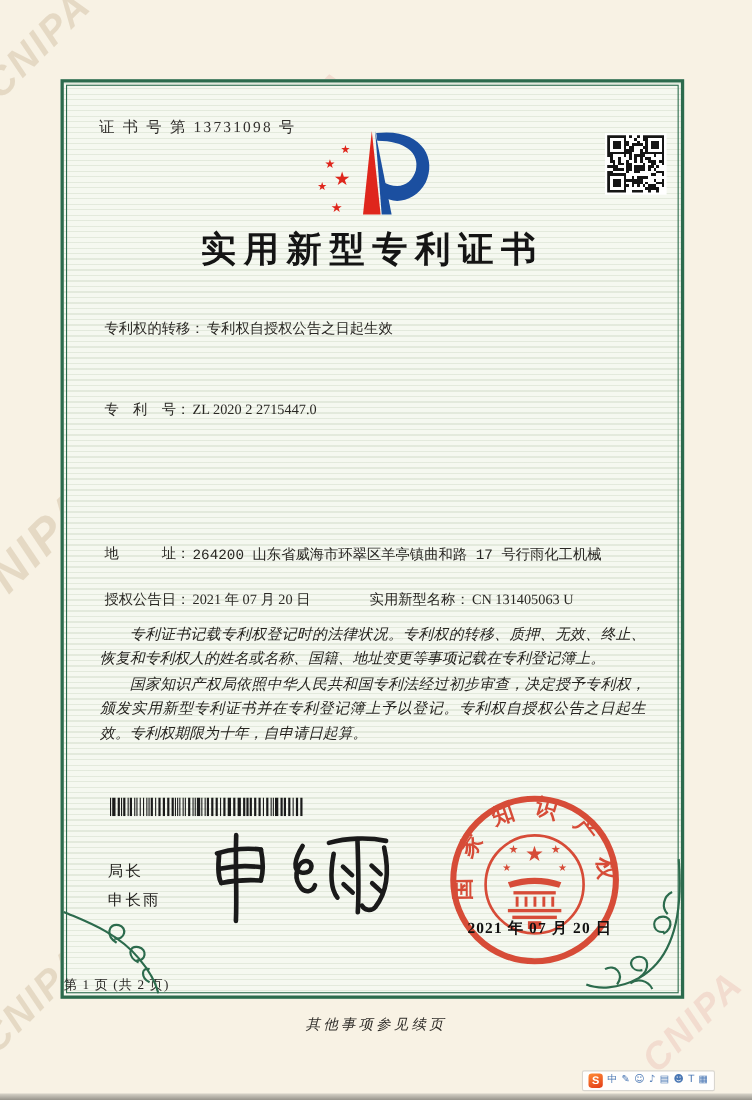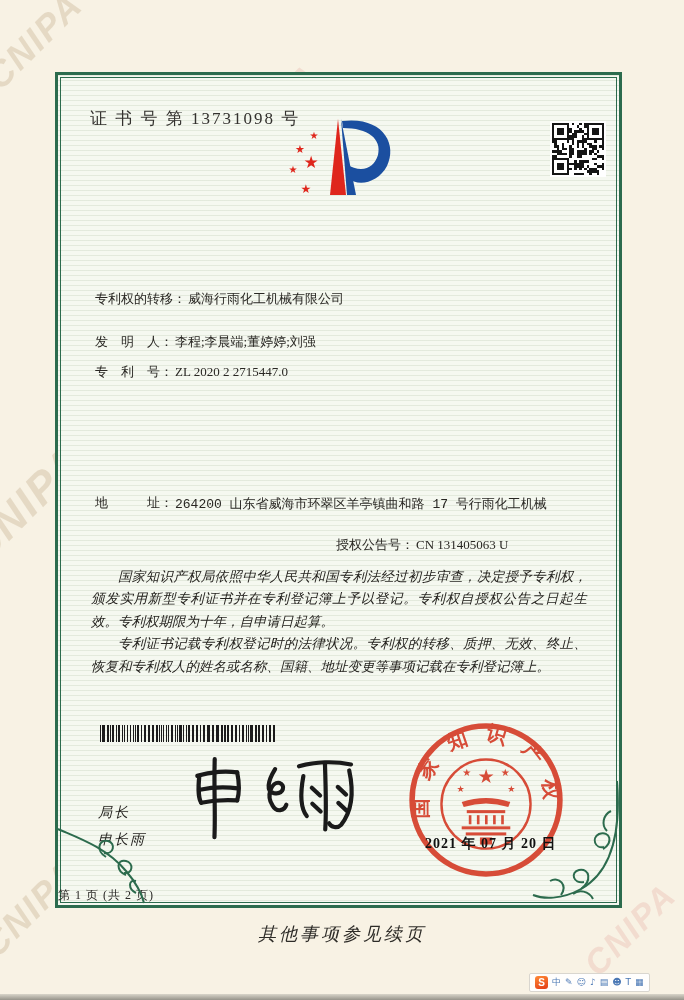--- a/index.html
+++ b/index.html
@@ -22,21 +22,21 @@
     position:absolute; left:55px; top:72px; width:567px; height:836px;
     border:3px solid #2c6b4d; box-sizing:border-box;
     background:
       repeating-linear-gradient(180deg, rgba(163,182,150,0.22) 0 1px, rgba(0,0,0,0) 1px 5px),
       #f5f8f0;
   }
   .frame::before{
     content:""; position:absolute; inset:2px; border:1px solid #2c6b4d; pointer-events:none;
   }
   .certno{
-    position:absolute; left:32px; top:32px; font-size:17px; letter-spacing:2px; color:#33312e;
+    position:absolute; left:32px; top:32px; font-size:14px; letter-spacing:2px; color:#33312e;
   }
   .logo{ position:absolute; left:228px; top:38px; }
   .qr{ position:absolute; left:492px; top:46px; width:56px; height:56px; background:#fff; padding:2px; box-sizing:border-box;}
   .qr svg{display:block; width:100%; height:100%;}
   .title{
     position:absolute; left:0; top:130px; width:100%; text-align:center;
     font-size:32px; font-weight:bold; letter-spacing:7px; color:#141414;
   }
   
   .frow{ position:absolute; left:37px; font-size:13px; line-height:20px; white-space:nowrap; color:#292723;}
@@ -44,36 +44,36 @@
   .frow .wrapv{ display:inline-block; white-space:normal; width:402px; vertical-align:top; line-height:21px;}
   
   .paras{
     position:absolute; left:33px; top:491px; width:496px;
     font-size:13.5px; line-height:22.4px; font-style:italic; color:#25231f;
     text-align:justify;
   }
   .paras p{ margin:0; text-indent:27px;}
   
   .barcode{ position:absolute; left:42px; top:650px; width:176px; height:17px;}
-  .officer{ position:absolute; left:40px; top:729px; font-size:14px; letter-spacing:2px; color:#1f1d1a;font-style:italic;}
+  .officer{ position:absolute; left:40px; top:708px; font-size:14px; letter-spacing:2px; color:#1f1d1a;}
   .officer div{margin-bottom:9px;}
   .signature{ position:absolute; left:130px; top:672px; transform:rotate(-2deg);}
   .seal{ position:absolute; left:347px; top:644px; opacity:0.93;}
   .issue-date{
     position:absolute; left:367px; top:760px; font-size:14px; letter-spacing:1px;
     font-weight:bold; color:#111; z-index:5;
   }
   .pagenum{ position:absolute; left:0; top:812px; width:100%; font-size:12px; letter-spacing:1px; color:#2a2826;}
   .corner{ position:absolute; pointer-events:none;}
   .corner.br{ right:-2px; bottom:-2px;}
   .corner.bl{ left:-2px; bottom:-2px; transform:scaleX(-1);}
   
   .footer-note{
     position:absolute; left:0; top:922px; width:100%; text-align:center;
-    font-size:18px; font-style:italic; letter-spacing:3px; color:#2e2c28;
+    font-size:13px; font-style:italic; letter-spacing:3px; color:#2e2c28;
   }
   .sogou-bar{
     position:absolute; left:529px; top:973px; height:19px; padding:2px 5px;
     background:rgba(255,255,255,0.92); border:1px solid #d9d6cf; border-radius:2px;
     display:flex; align-items:center; gap:4px; box-sizing:border-box;
   }
   .sogou-logo{
     width:13px; height:13px; border-radius:3px;
     background:linear-gradient(160deg,#ff8a35,#e33c17);
     color:#fff; font-family:"Liberation Sans",sans-serif; font-weight:bold; font-size:10px;
@@ -349,40 +349,41 @@
           <rect x="6" y="20" width="1" height="1" fill="#151515"></rect>
           <rect x="9" y="20" width="1" height="1" fill="#151515"></rect>
           <rect x="10" y="20" width="1" height="1" fill="#151515"></rect>
           <rect x="11" y="20" width="1" height="1" fill="#151515"></rect>
           <rect x="12" y="20" width="1" height="1" fill="#151515"></rect>
           <rect x="15" y="20" width="1" height="1" fill="#151515"></rect>
           <rect x="18" y="20" width="1" height="1" fill="#151515"></rect>
         </svg>
     </div>
 
+    <div class="title">实用新型专利证书</div>
 
     <div class="frow" style="top:214px;">
-      <span class="flabel">专利权的转移</span><span>：</span><span class="fvalue">威海行雨化工机械有限公司</span>
-    </div>
-    <div class="frow" style="top:257px;">
-      <span class="flabel">发　明　人</span><span>：</span><span class="fvalue">李程;李晨端;董婷婷;刘强</span>
+      <span class="flabel">专利权的转移</span><span>：</span><span class="fvalue">专利权自授权公告之日起生效</span>
     </div>
     <div class="frow" style="top:287px;">
       <span class="flabel">专　利　号</span><span>：</span><span class="fvalue">ZL 2020 2 2715447.0</span>
     </div>
     <div class="frow" style="top:419px;font-family:Liberation Mono, monospace;">
       <span class="flabel">地　　　址</span><span>：</span><span class="fvalue wrapv">264200  山东省威海市环翠区羊亭镇曲和路 17 号行雨化工机械</span>
     </div>
+    <div class="frow" style="top:460px;">
+      <span class="flabel">授权公告日</span><span>：</span><span class="fvalue">2021 年 07 月 20 日</span>
+    </div>
     <div class="frow" style="top:460px; left:278px;">
-      <span class="flabel">授权公告号</span><span>：</span><span class="fvalue">CN 131405063 U</span>
+      <span class="flabel">实用新型名称</span><span>：</span><span class="fvalue">CN 131405063 U</span>
     </div>
 
     <div class="paras">
+      <p>专利证书记载专利权登记时的法律状况。专利权的转移、质押、无效、终止、恢复和专利权人的姓名或名称、国籍、地址变更等事项记载在专利登记簿上。</p>
       <p>国家知识产权局依照中华人民共和国专利法经过初步审查，决定授予专利权，颁发实用新型专利证书并在专利登记簿上予以登记。专利权自授权公告之日起生效。专利权期限为十年，自申请日起算。</p>
-      <p>专利证书记载专利权登记时的法律状况。专利权的转移、质押、无效、终止、恢复和专利权人的姓名或名称、国籍、地址变更等事项记载在专利登记簿上。</p>
     </div>
 
     <div class="barcode">
       <svg id="barcodesvg" width="176" height="17">
           <rect x="0" y="0" width="1" height="17" fill="#1b1b1b"></rect>
           <rect x="2" y="0" width="3" height="17" fill="#1b1b1b"></rect>
           <rect x="7" y="0" width="2" height="17" fill="#1b1b1b"></rect>
           <rect x="10" y="0" width="1" height="17" fill="#1b1b1b"></rect>
           <rect x="12" y="0" width="2" height="17" fill="#1b1b1b"></rect>
           <rect x="16" y="0" width="1" height="17" fill="#1b1b1b"></rect>

